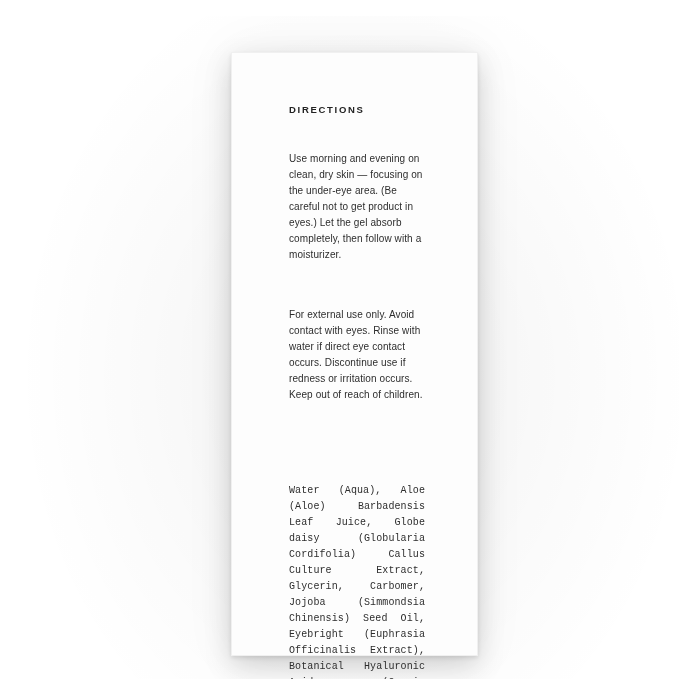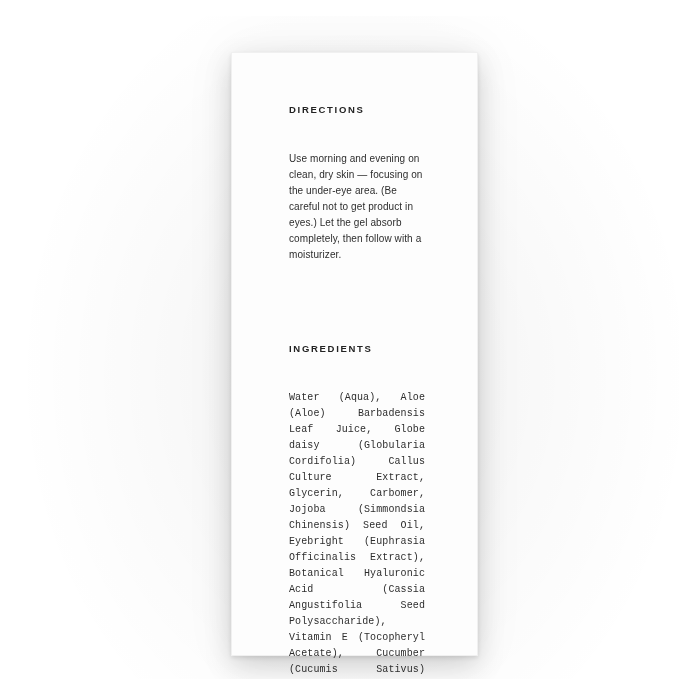--- a/index.html
+++ b/index.html
@@ -71,21 +71,21 @@
 </style>
 </head>
 <body>
 
 <div class="page">
   <div class="card">
 
     <section class="block">
       <h2 class="heading">DIRECTIONS</h2>
       <p class="body">Use morning and evening on clean, dry skin — focusing on the under-eye area. (Be careful not to get product in eyes.) Let the gel absorb completely, then follow with a moisturizer.</p>
+      <p class="body">For external use only. Avoid contact with eyes. Rinse with water if direct eye contact occurs. Discontinue use if redness or irritation occurs. Keep out of reach of children.</p>
     </section>
 
     <section class="block ingredients">
-      <h2 class="heading">INGREDIENTS</h2>
       <p class="body justify">Water (Aqua), Aloe (Aloe) Barbadensis Leaf Juice, Globe daisy (Globularia Cordifolia) Callus Culture Extract, Glycerin, Carbomer, Jojoba (Simmondsia Chinensis) Seed Oil, Eyebright (Euphrasia Officinalis Extract), Botanical Hyaluronic Acid (Cassia Angustifolia Seed Polysaccharide), Vitamin E (Tocopheryl Acetate), Cucumber (Cucumis Sativus) Fruit Water, Palmitoyl Tripeptide-1, Palmitoyl Tetrapeptide-7, Palmitoyl Tripeptide-5, Green Tea (Camellia Sinensis) Leaf Extract, Brown Seaweed (Fucus Vesiculosus) Extract, Argan (Argania Spinosa) Kernel Oil, Indian frankincense (Boswellia Serrata) Oil, Gotu Kola (Centella Asiatica) Flower/Leaf/Stem Extract, Licorice (Glycyrrhiza Glabra) Extract, Wild geranium (Geranium Maculatum) Extract, Horsetail (Equisetum Arvense) Extract, Dandelion (Taraxacum Officinale), Root Extract, Ginkgo Biloba Leaf Extract, Mushroom (Ganoderma Lucidum) Extract, Vinca Minor Extract, Methylsulfonylmethane, Sodium PCA, Sodium Lactate, Arginine, Hydroxyethylcellulose, Carrageenan Gum, Aspartic Acid. , Glycine, Alanine, Serine, Histidine, Phenylalanine, Valine, Proline, Threonine, Isoleucine, Alcohol, Butylene Glycol, Polysorbate 20, Phenoxyethanol, Ethylhexylglycerin</p>
     </section>
 
   </div>
 </div>
 
 </body></html>

